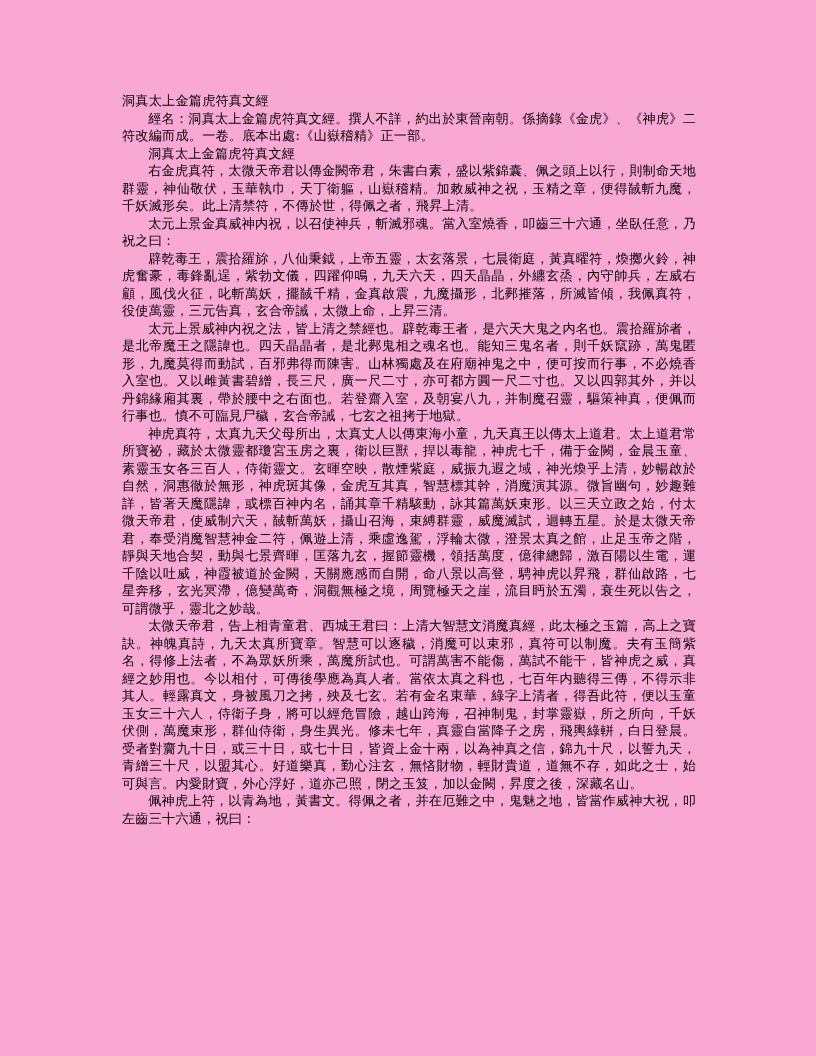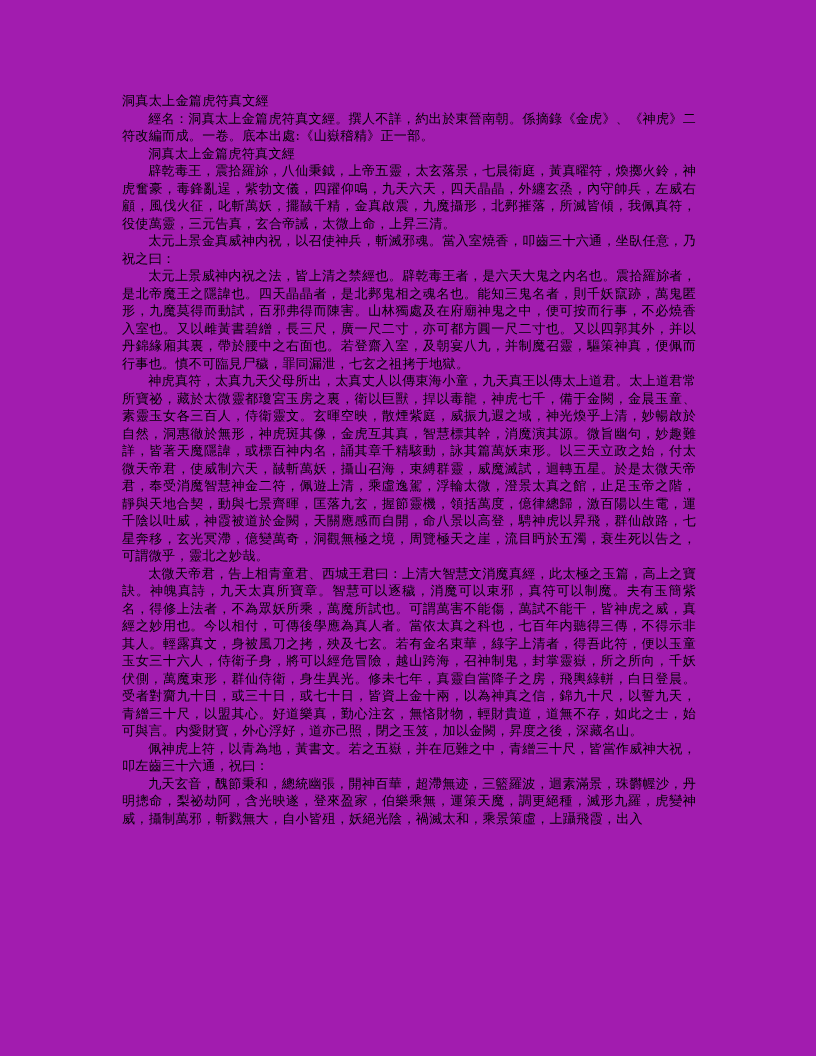--- a/index.html
+++ b/index.html
@@ -9,21 +9,21 @@
     background: #ffffff;
   }
   body {
     font-family: "DejaVu Serif", "Liberation Serif", serif;
     color: #000000;
   }
   .page {
     position: relative;
     width: 816px;
     height: 1056px;
-    background: #a21caf;
+    background: #f9a8d4;
     margin: 0 auto;
     overflow: hidden;
     box-sizing: border-box;
   }
   .doc-body {
     position: absolute;
     left: 122px;
     top: 92px;
     width: 574px;
   }
@@ -51,30 +51,30 @@
 
 <div class="page">
   <div class="doc-body">
 
     <p class="line noindent">洞真太上金篇虎符真文經</p>
 
     <p class="line indent">經名：洞真太上金篇虎符真文經。撰人不詳，約出於東晉南朝。係摘錄《金虎》、《神虎》二符改編而成。一卷。底本出處:《山嶽稽精》正一部。</p>
 
     <p class="line indent">洞真太上金篇虎符真文經</p>
 
+    <p class="line indent">右金虎真符，太微天帝君以傳金闕帝君，朱書白素，盛以紫錦囊、佩之頭上以行，則制命天地群靈，神仙敬伏，玉華執巾，天丁衛軀，山嶽稽精。加敕威神之祝，玉精之章，便得馘斬九魔，千妖滅形矣。此上清禁符，不傳於世，得佩之者，飛昇上清。</p>
+
+    <p class="line indent">太元上景金真威神内祝，以召使神兵，斬滅邪魂。當入室燒香，叩齒三十六通，坐臥任意，乃祝之曰：</p>
 
     <p class="line indent">辟乾毒王，震拾羅旀，八仙秉鉞，上帝五靈，太玄落景，七晨衛庭，黃真曜符，煥擲火鈴，神虎奮豪，毒鋒亂逞，紫勃文儀，四躍仰鳴，九天六天，四天晶晶，外纏玄烝，內守帥兵，左威右顧，風伐火征，叱斬萬妖，擺馘千精，金真啟震，九魔攝形，北鄸摧落，所滅皆傾，我佩真符，役使萬靈，三元告真，玄合帝誡，太微上命，上昇三清。</p>
 
-    <p class="line indent">太元上景金真威神内祝，以召使神兵，斬滅邪魂。當入室燒香，叩齒三十六通，坐臥任意，乃祝之曰：</p>
-
-    <p class="line indent">太元上景威神内祝之法，皆上清之禁經也。辟乾毒王者，是六天大鬼之内名也。震拾羅旀者，是北帝魔王之隱諱也。四天晶晶者，是北鄸鬼相之魂名也。能知三鬼名者，則千妖竄跡，萬鬼匿形，九魔莫得而動試，百邪弗得而陳害。山林獨處及在府廟神鬼之中，便可按而行事，不必燒香入室也。又以雌黃書碧繒，長三尺，廣一尺二寸，亦可都方圓一尺二寸也。又以四郭其外，并以丹錦緣廂其裏，帶於腰中之右面也。若登齋入室，及朝宴八九，并制魔召靈，驅策神真，便佩而行事也。慎不可臨見尸穢，罪同漏泄，七玄之祖拷于地獄。</p>
+    <p class="line indent">太元上景威神内祝之法，皆上清之禁經也。辟乾毒王者，是六天大鬼之内名也。震拾羅旀者，是北帝魔王之隱諱也。四天晶晶者，是北鄸鬼相之魂名也。能知三鬼名者，則千妖竄跡，萬鬼匿形，九魔莫得而動試，百邪弗得而陳害。山林獨處及在府廟神鬼之中，便可按而行事，不必燒香入室也。又以雌黃書碧繒，長三尺，廣一尺二寸，亦可都方圓一尺二寸也。又以四郭其外，并以丹錦緣廂其裏，帶於腰中之右面也。若登齋入室，及朝宴八九，并制魔召靈，驅策神真，便佩而行事也。慎不可臨見尸穢，玄合帝誡，七玄之祖拷于地獄。</p>
 
 
     <p class="line indent">神虎真符，太真九天父母所出，太真丈人以傳東海小童，九天真王以傳太上道君。太上道君常所寶祕，藏於太微靈都瓊宮玉房之裏，衛以巨獸，捍以毒龍，神虎七千，備于金闕，金晨玉童、素靈玉女各三百人，侍衛靈文。玄暉空映，散煙紫庭，威振九遐之域，神光煥乎上清，妙暢啟於自然，洞惠徹於無形，神虎斑其像，金虎互其真，智慧標其幹，消魔演其源。微旨幽句，妙趣難詳，皆著天魔隱諱，或標百神内名，誦其章千精駭動，詠其篇萬妖束形。以三天立政之始，付太微天帝君，使威制六天，馘斬萬妖，攝山召海，束縛群靈，威魔滅試，迴轉五星。於是太微天帝君，奉受消魔智慧神金二符，佩遊上清，乘虛逸駕，浮輪太微，澄景太真之館，止足玉帝之階，靜與天地合契，動與七景齊暉，匡落九玄，握節靈機，領括萬度，億律總歸，激百陽以生電，運千陰以吐威，神霞被道於金闕，天關應感而自開，命八景以高登，騁神虎以昇飛，群仙啟路，七星奔移，玄光冥滯，億變萬奇，洞觀無極之境，周覽極天之崖，流目眄於五濁，衰生死以告之，可謂微乎，靈北之妙哉。</p>
 
     <p class="line indent">太微天帝君，告上相青童君、西城王君曰：上清大智慧文消魔真經，此太極之玉篇，高上之寶訣。神魄真詩，九天太真所寶章。智慧可以逐穢，消魔可以束邪，真符可以制魔。夫有玉簡紫名，得修上法者，不為眾妖所乘，萬魔所試也。可謂萬害不能傷，萬試不能干，皆神虎之威，真經之妙用也。今以相付，可傳後學應為真人者。當依太真之科也，七百年内聽得三傳，不得示非其人。輕露真文，身被風刀之拷，殃及七玄。若有金名東華，綠字上清者，得吾此符，便以玉童玉女三十六人，侍衛子身，將可以經危冒險，越山跨海，召神制鬼，封掌靈嶽，所之所向，千妖伏側，萬魔束形，群仙侍衛，身生異光。修未七年，真靈自當降子之房，飛輿綠軿，白日登晨。受者對齎九十日，或三十日，或七十日，皆資上金十兩，以為神真之信，錦九十尺，以誓九天，青繒三十尺，以盟其心。好道樂真，勤心注玄，無悋財物，輕財貴道，道無不存，如此之士，始可與言。内愛財寶，外心浮好，道亦己照，閉之玉笈，加以金闕，昇度之後，深藏名山。</p>
 
-    <p class="line indent">佩神虎上符，以青為地，黃書文。若之五嶽，并在厄難之中，青繒三十尺，皆當作威神大祝，叩左齒三十六通，祝曰：</p>
+    <p class="line indent">佩神虎上符，以青為地，黃書文。得佩之者，并在厄難之中，鬼魅之地，皆當作威神大祝，叩左齒三十六通，祝曰：</p>
 
-    <p class="line indent">九天玄音，醜節秉和，總統幽張，開神百華，超滯無迹，三籃羅波，迴素滿景，珠欝幄沙，丹明摠命，梨祕劫阿，含光映遂，登來盈家，伯樂乘無，運策天魔，調更絕種，滅形九羅，虎變神威，攝制萬邪，斬戮無大，自小皆殂，妖絕光陰，禍滅太和，乘景策虛，上躡飛霞，出入</p>
 
   </div>
 </div>
 
 </body></html>

